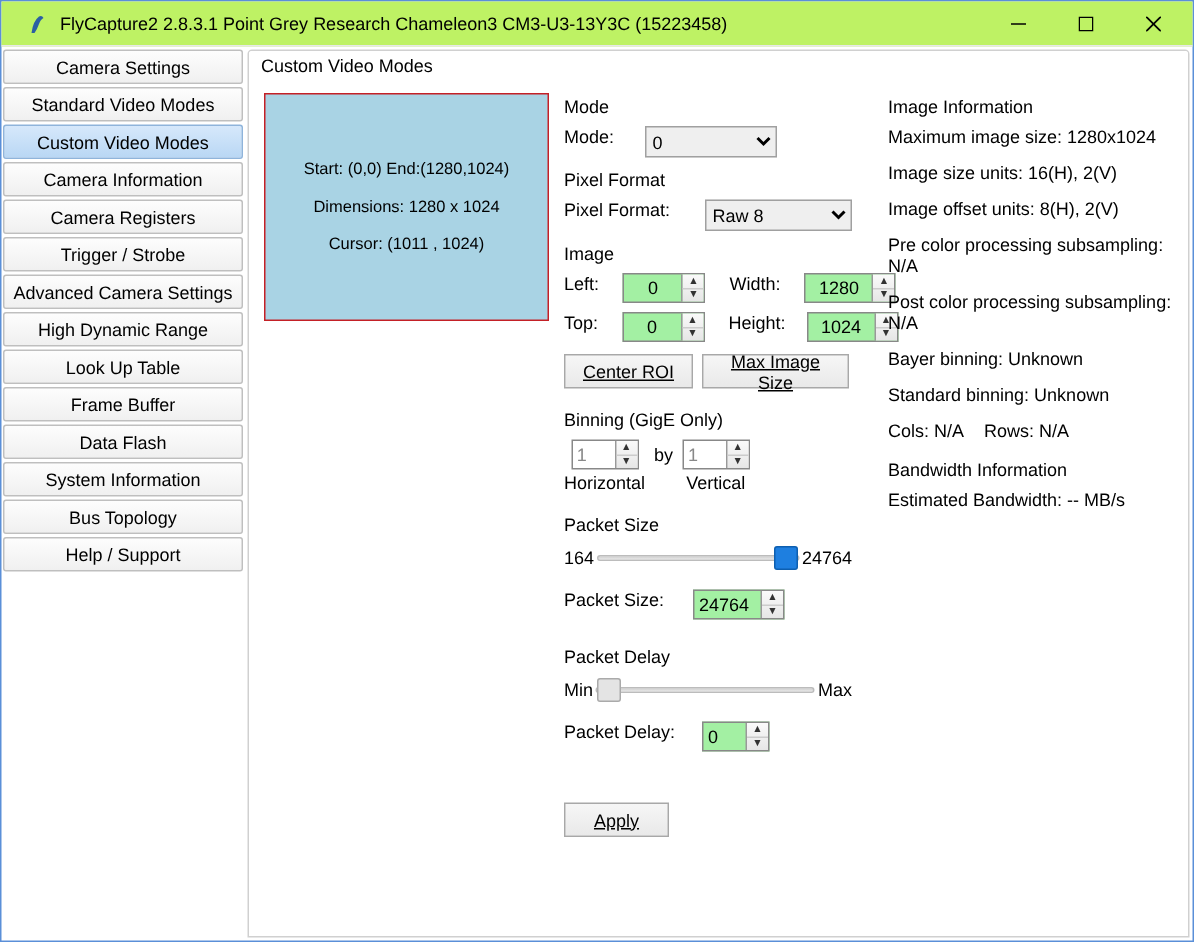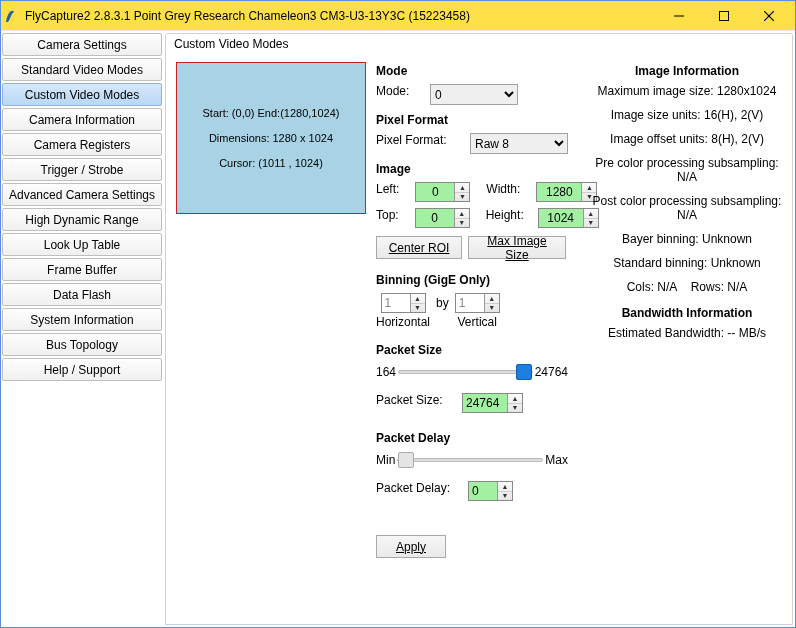--- a/index.html
+++ b/index.html
@@ -13,24 +13,24 @@
   .window {
     width: 796px;
     height: 628px;
     border: 1px solid #5a8fd8;
     display: flex;
     flex-direction: column;
     background: #fff;
   }
   .titlebar {
     height: 30px;
-    background: #fde047;
+    background: #bef264;
     display: flex;
     align-items: center;
-    padding: 0 4px 0 2px;
+    padding: 0 4px 0 17px;
     border-bottom: 1px solid #e8e8e8;
   }
   .titlebar .app-icon {
     width: 16px; height: 16px;
     margin-right: 6px;
     display: inline-flex; align-items: center; justify-content: center;
   }
   .titlebar .title-text {
     flex: 1;
     font-size: 12px;
@@ -120,22 +120,22 @@
     text-align: center;
     gap: 13px;
     padding: 18px;
   }
   .col {
     display: flex;
     flex-direction: column;
     gap: 6px;
   }
   .col-mid { width: 192px; }
-  .col-right { flex:1; padding-left: 14px; text-align: center; }
-  .heading { font-weight: 700; font-size: 12px; margin-top: 2px;}
+  .col-right { flex:1; padding-left: 14px; }
+  .heading { font-weight: 400; font-size: 12px; margin-top: 2px;}
   .row { display: flex; align-items: flex-start; gap: 16px; font-size: 12px; }
   .lbl { min-width: 78px; }
   select.combo {
     height: 21px;
     width: 88px;
     border: 1px solid #a0a0a0;
     background: #efefef;
     font-size: 12px;
   }
   select.combo.wide { width: 128px; }

